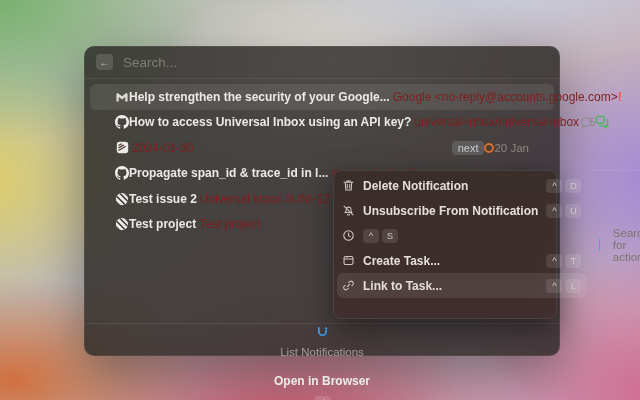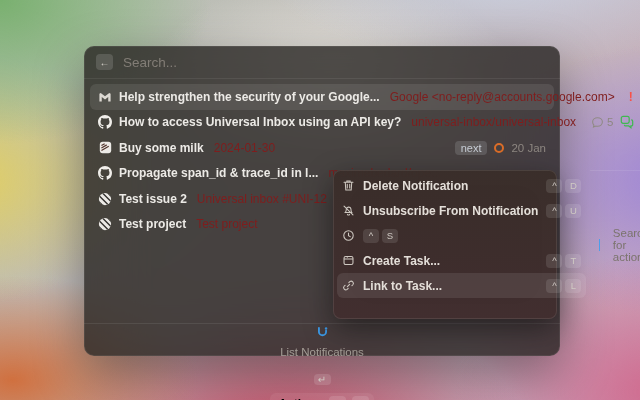--- a/index.html
+++ b/index.html
@@ -30,22 +30,22 @@
   .header { position:absolute; left:0; top:0; right:0; height:33px;
     display:flex; align-items:center; gap:10px; padding:0 12px;
     border-bottom:1px solid rgba(255,255,255,0.07); }
   .back-btn { width:17px; height:16px; border:none; border-radius:4px;
     background:rgba(255,255,255,0.14); color:#d9d4ce; font-size:10px; line-height:15px;
     display:flex; align-items:center; justify-content:center; cursor:pointer; }
   .search-input { flex:1; background:transparent; border:none; outline:none;
     font-family:"Liberation Sans", sans-serif; font-size:13.5px; color:#e3dfda; }
   .search-input::placeholder { color:#827d76; }
   .list { position:absolute; left:6px; right:6px; top:38px; }
-  .row { height:25.5px; display:flex; align-items:center; gap:7px;
-    padding:0 8px; border-radius:6px; cursor:pointer; }
+  .row { height:25.5px; display:flex; align-items:center; 
+    padding:0 25px; border-radius:6px; cursor:pointer; }
   .row.selected { background:rgba(255,255,255,0.09); }
   .nicon { width:14px; height:14px; flex:0 0 auto; display:flex; align-items:center; justify-content:center; }
   .ntitle { font-size:12px; font-weight:bold; color:#eceae6; white-space:nowrap; }
   .nsub { font-size:12px; color:#7f1d1d; white-space:nowrap; margin-left:3px; }
   .spacer { flex:1; }
   .ndate { font-size:11.5px; color:#8d8781; white-space:nowrap; }
   .imp { color:#f85149; font-weight:bold; font-size:12px; }
   .ccount { font-size:11.5px; color:#8d8781; margin-left:-4px; }
   .next-badge { font-size:11px; color:#c7cdd5; background:rgba(205,211,218,0.18);
     border-radius:4px; padding:1px 6px; }
@@ -136,21 +136,20 @@
 
     </div>
 
     <div class="row">
       <span class="nicon">
         <svg width="13" height="13" viewBox="0 0 16 16">
             <rect x="1" y="1" width="14" height="14" rx="3.5" fill="#eceae6"></rect>
             <path d="M3 5.6l4-2.3M3 8.6l6.5-3.8M3 11.6l9-5.2" stroke="#53372f" stroke-width="1.5" fill="none"></path>
           </svg>
       </span>
-      <span class="ntitle">Buy some milk</span>
       <span class="nsub">2024-01-30</span>
       <span class="spacer"></span>
       <span class="next-badge">next</span>
       <span class="open-ring"></span>
       <span class="ndate">20 Jan</span>
     </div>
 
     <div class="row">
       <span class="nicon">
         <svg width="14" height="14" viewBox="0 0 24 24">
@@ -204,20 +203,21 @@
 
   <div class="footer">
     <span class="nicon">
       <svg width="13" height="13" viewBox="0 0 16 16">
           <path d="M3.6 3.6v4.6a4.4 4.4 0 0 0 8.8 0V6.9" fill="none" stroke="#3c9ae8" stroke-width="2.3" stroke-linecap="round"></path>
           <circle cx="12.4" cy="4.4" r="1.5" fill="#3c9ae8"></circle>
         </svg>
     </span>
     <span class="footer-label">List Notifications</span>
     <span class="spacer"></span>
+    <span class="primary-action">Open in Browser</span>
     <span class="keycap">↵</span>
     <span class="actions-group">
       <span class="actions-label">Actions</span>
       <span class="keycap">⌘</span>
       <span class="keycap">K</span>
     </span>
   </div>
 
   <div class="menu">
     <div class="menu-items">

